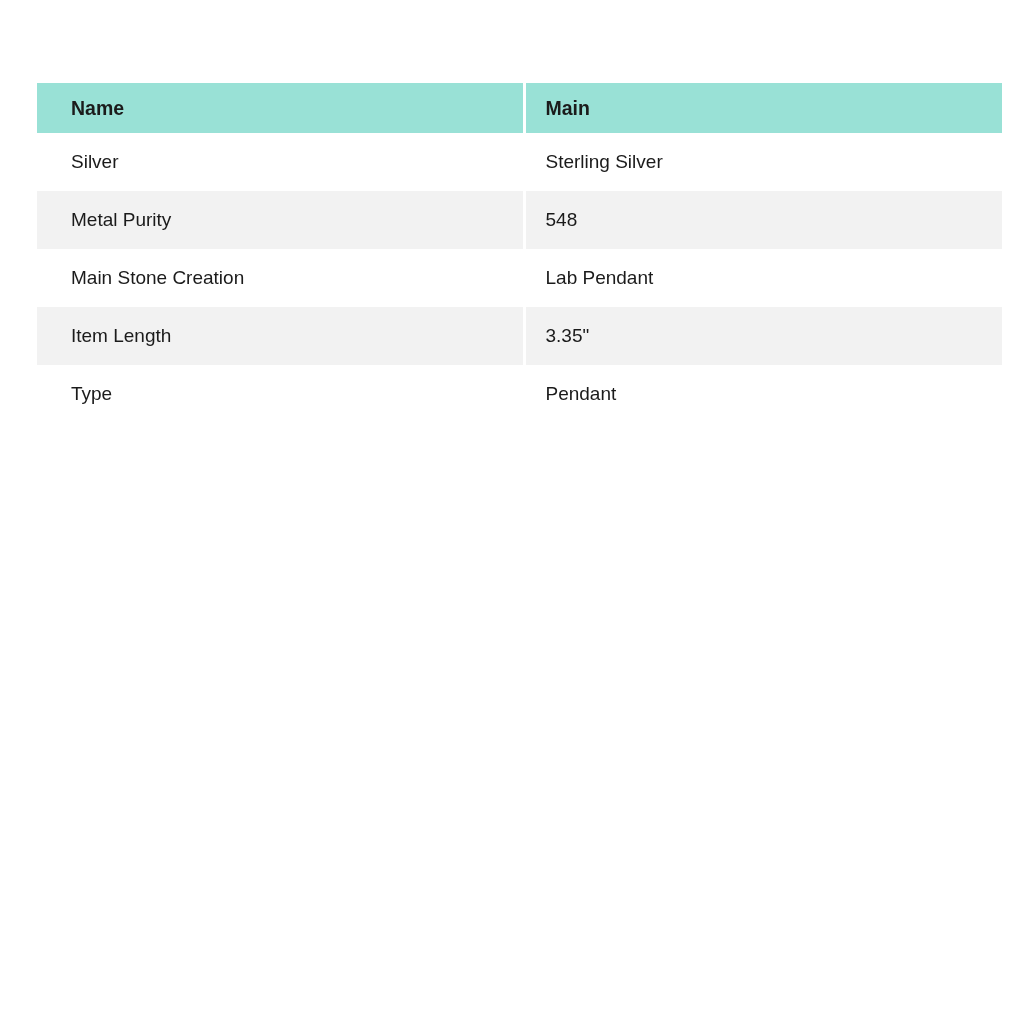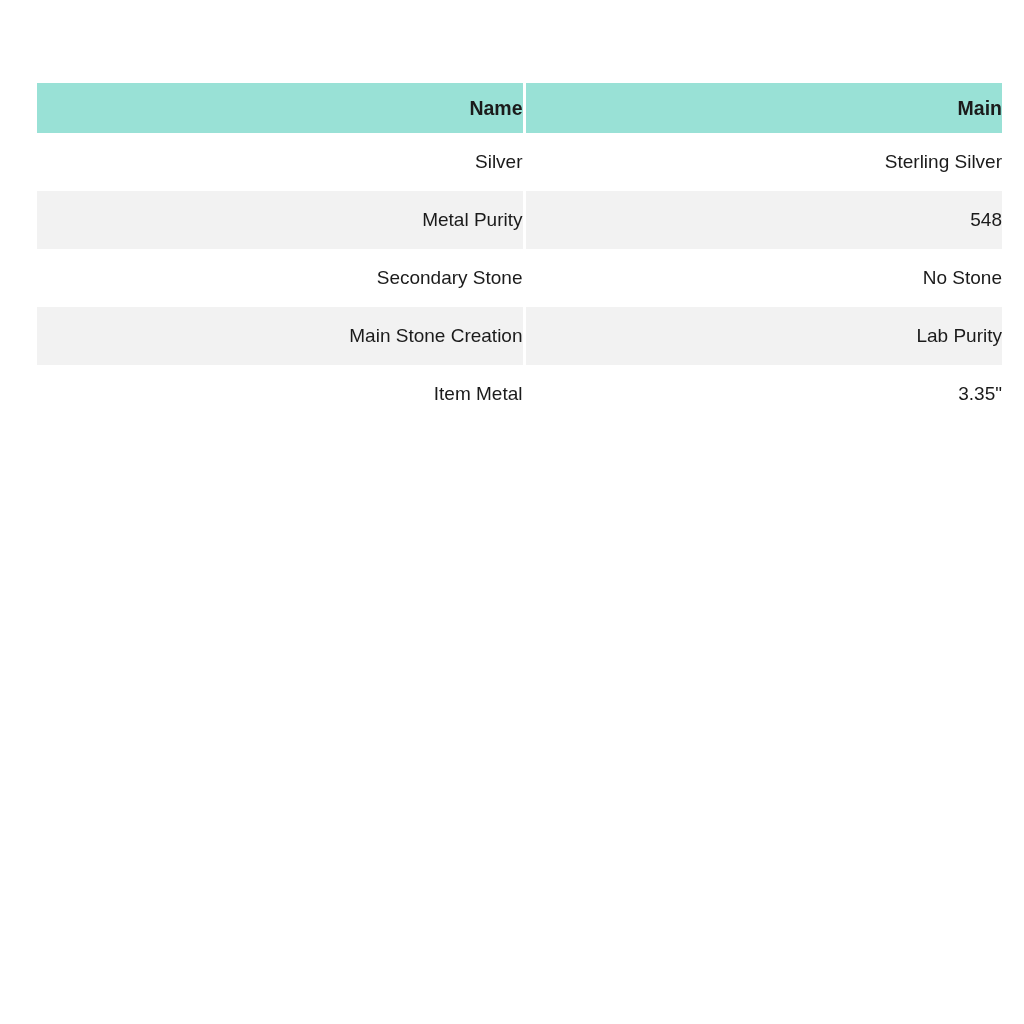--- a/index.html
+++ b/index.html
@@ -29,21 +29,21 @@
     top: 83px;
     width: 965px;
     border-collapse: collapse;
     table-layout: fixed;
     color: var(--text);
     font-size: 19px;
   }
   table.spec-table col.col-name { width: 487px; }
   table.spec-table th, table.spec-table td {
     padding: 0 0 0 34px;
-    text-align: right;
+    text-align: left;
     vertical-align: middle;
     white-space: nowrap;
     overflow: hidden;
     font-weight: 400;
   }
   table.spec-table thead th {
     background: var(--header-bg);
     height: 50px;
     font-weight: 700;
     font-size: 19.5px;
@@ -75,26 +75,26 @@
     <tbody>
       <tr>
         <td>Silver</td>
         <td>Sterling Silver</td>
       </tr>
       <tr>
         <td>Metal Purity</td>
         <td>548</td>
       </tr>
       <tr>
-        <td>Secondary Stone</td>
-        <td>No Stone</td>
+        <td>Main Stone Creation</td>
+        <td>Lab Pendant</td>
       </tr>
       <tr>
-        <td>Main Stone Creation</td>
-        <td>Lab Purity</td>
+        <td>Item Length</td>
+        <td>3.35"</td>
       </tr>
       <tr>
-        <td>Item Metal</td>
-        <td>3.35"</td>
+        <td>Type</td>
+        <td>Pendant</td>
       </tr>
     </tbody>
   </table>
 </div>
 
 </body></html>

